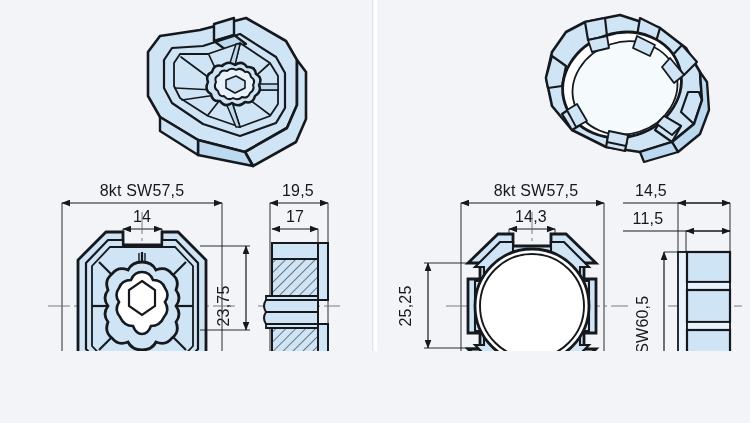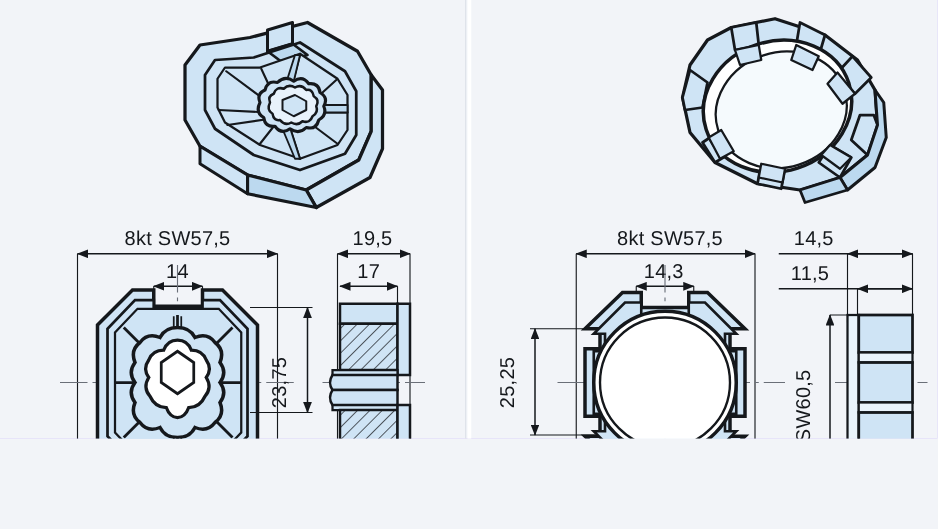--- a/index.html
+++ b/index.html
@@ -4,21 +4,21 @@
 <style>
   html, body {
     margin: 0;
     padding: 0;
     background: #f2f4f8;
   }
   #sheet {
     position: relative;
     width: 750px;
     height: 351px;
-    background: #c4b5fd;
+    background: #5eead4;
     font-family: "Liberation Sans", sans-serif;
     overflow: hidden;
   }
   #sheet svg { display: block; }
   .dimtext {
     font-family: "Liberation Sans", sans-serif;
     font-size: 16px;
     fill: #15181c;
     letter-spacing: 0.2px;
   }

